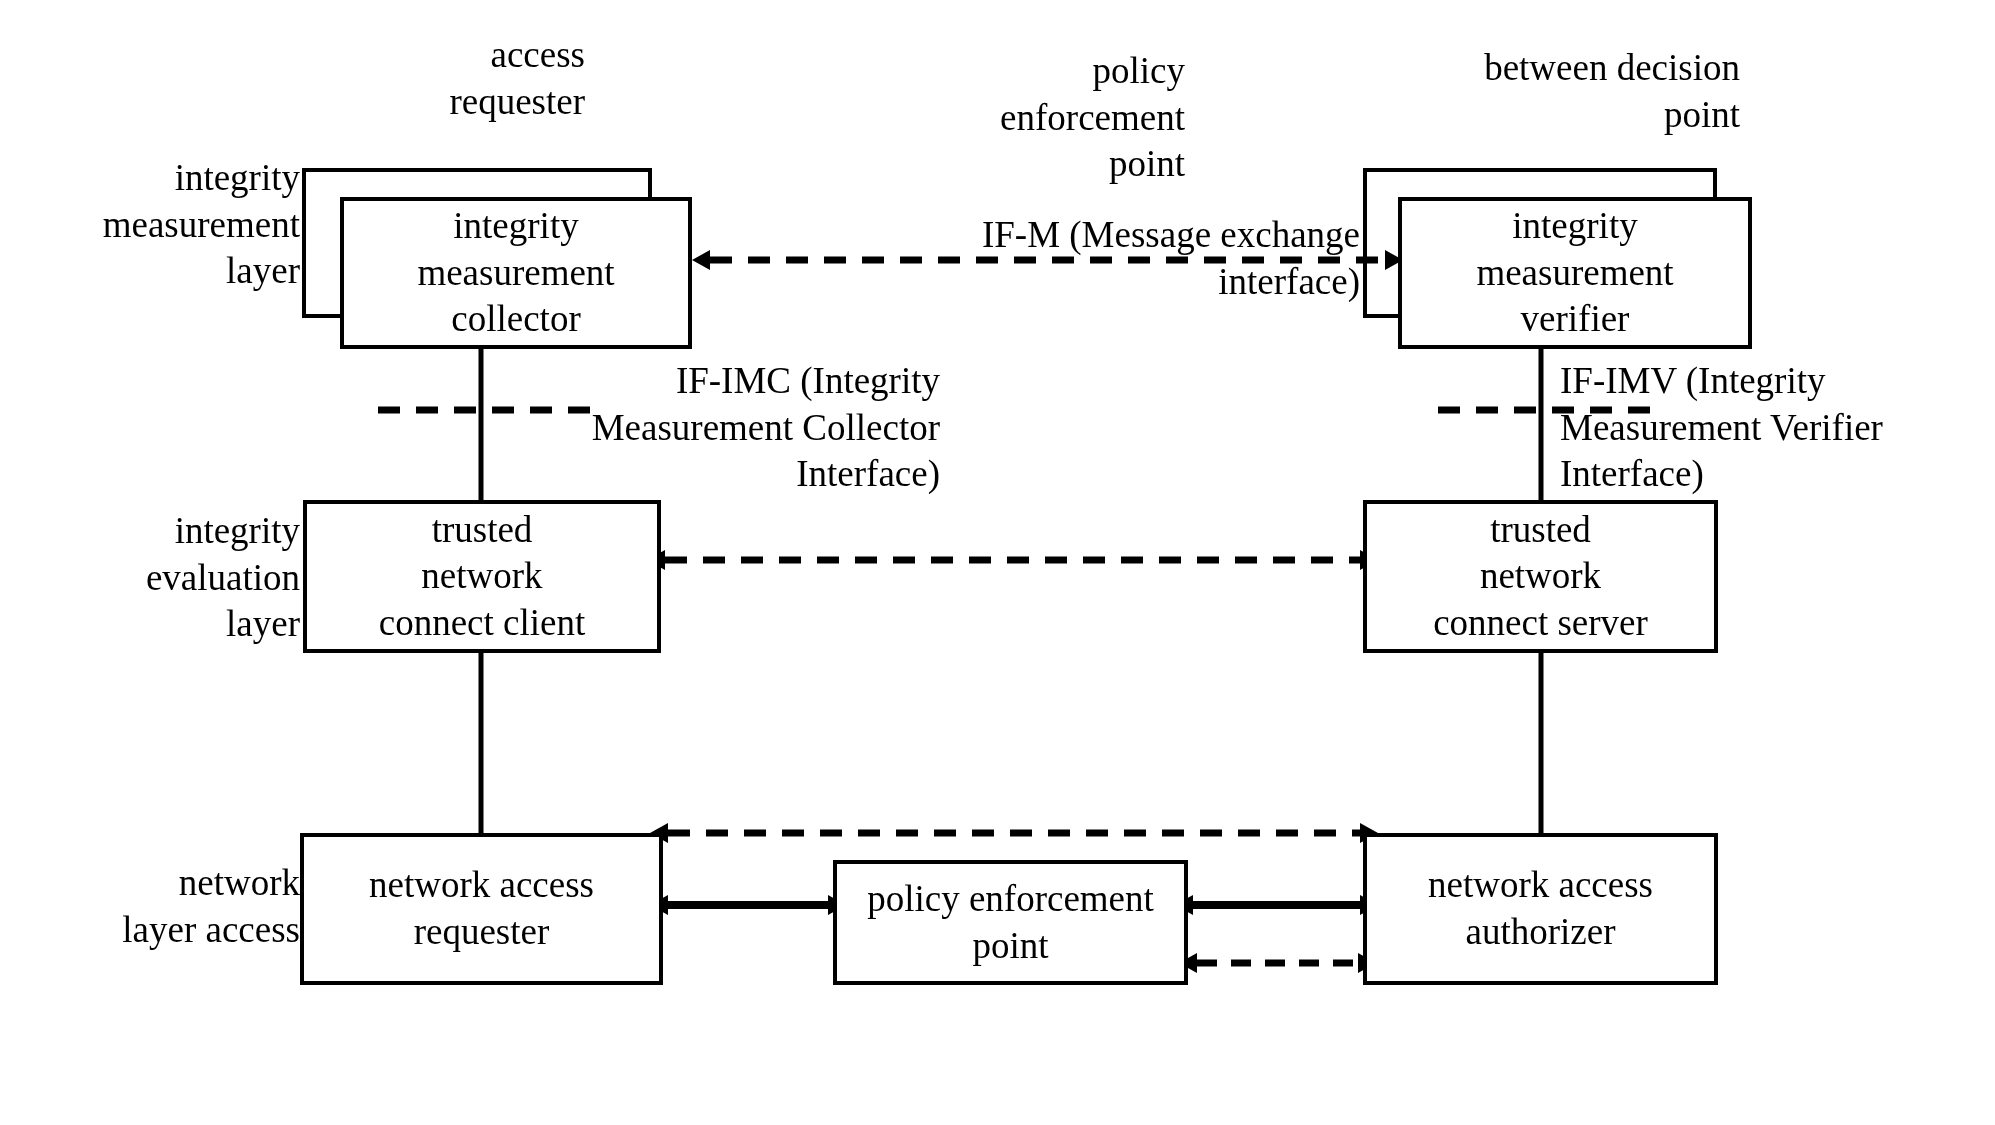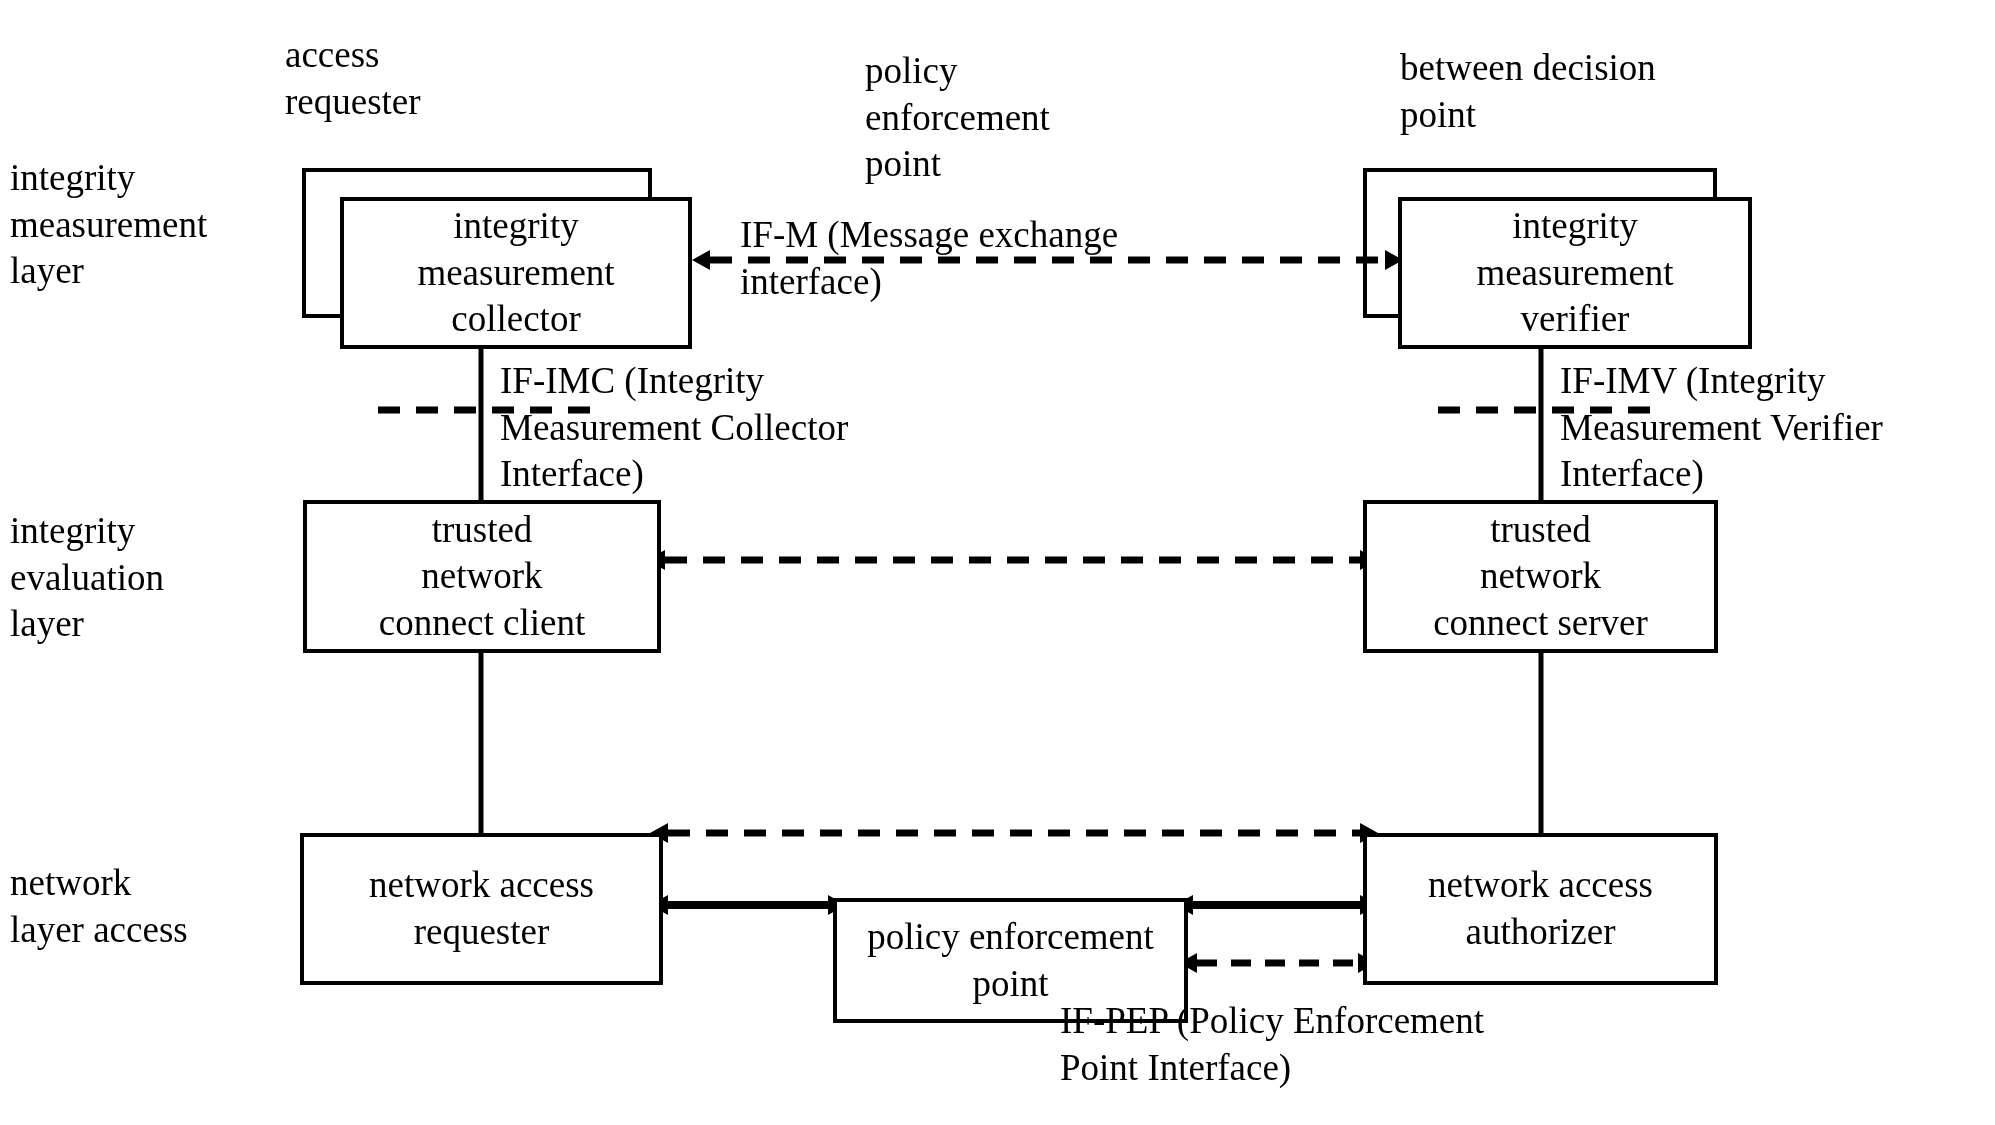--- a/index.html
+++ b/index.html
@@ -20,21 +20,21 @@
   svg#wires {
     position: absolute;
     left: 0;
     top: 0;
     width: 1995px;
     height: 1125px;
     pointer-events: none;
   }
   .lbl {
     position: absolute;
-    text-align: left;
+    text-align: right;
     line-height: 1.26;
     font-size: 37px;
     white-space: pre-line;
   }
   .box {
     position: absolute;
     box-sizing: border-box;
     border: 4px solid #000;
     background: #ffffff;
     display: flex;
@@ -162,26 +162,24 @@
 connect server</span>
   </div>
 
 
 
   <div class="box" style="left:300px; top:833px; width:363px; height:152px; z-index:3;">
     <span>network access
 requester</span>
   </div>
 
-  <div class="box" style="left:833px; top:860px; width:355px; height:125px; z-index:3;margin-top:38px;">
+  <div class="box" style="left:833px; top:860px; width:355px; height:125px; z-index:3;">
     <span>policy enforcement
 point</span>
   </div>
 
   <div class="box" style="left:1363px; top:833px; width:355px; height:152px; z-index:3;">
     <span>network access
 authorizer</span>
   </div>
 
-  <div class="lbl iflbl" style="left:1060px; top:998px; width:630px;">IF-PEP (Policy Enforcement
-Point Interface)</div>
 
 </div>
 
 </body></html>

